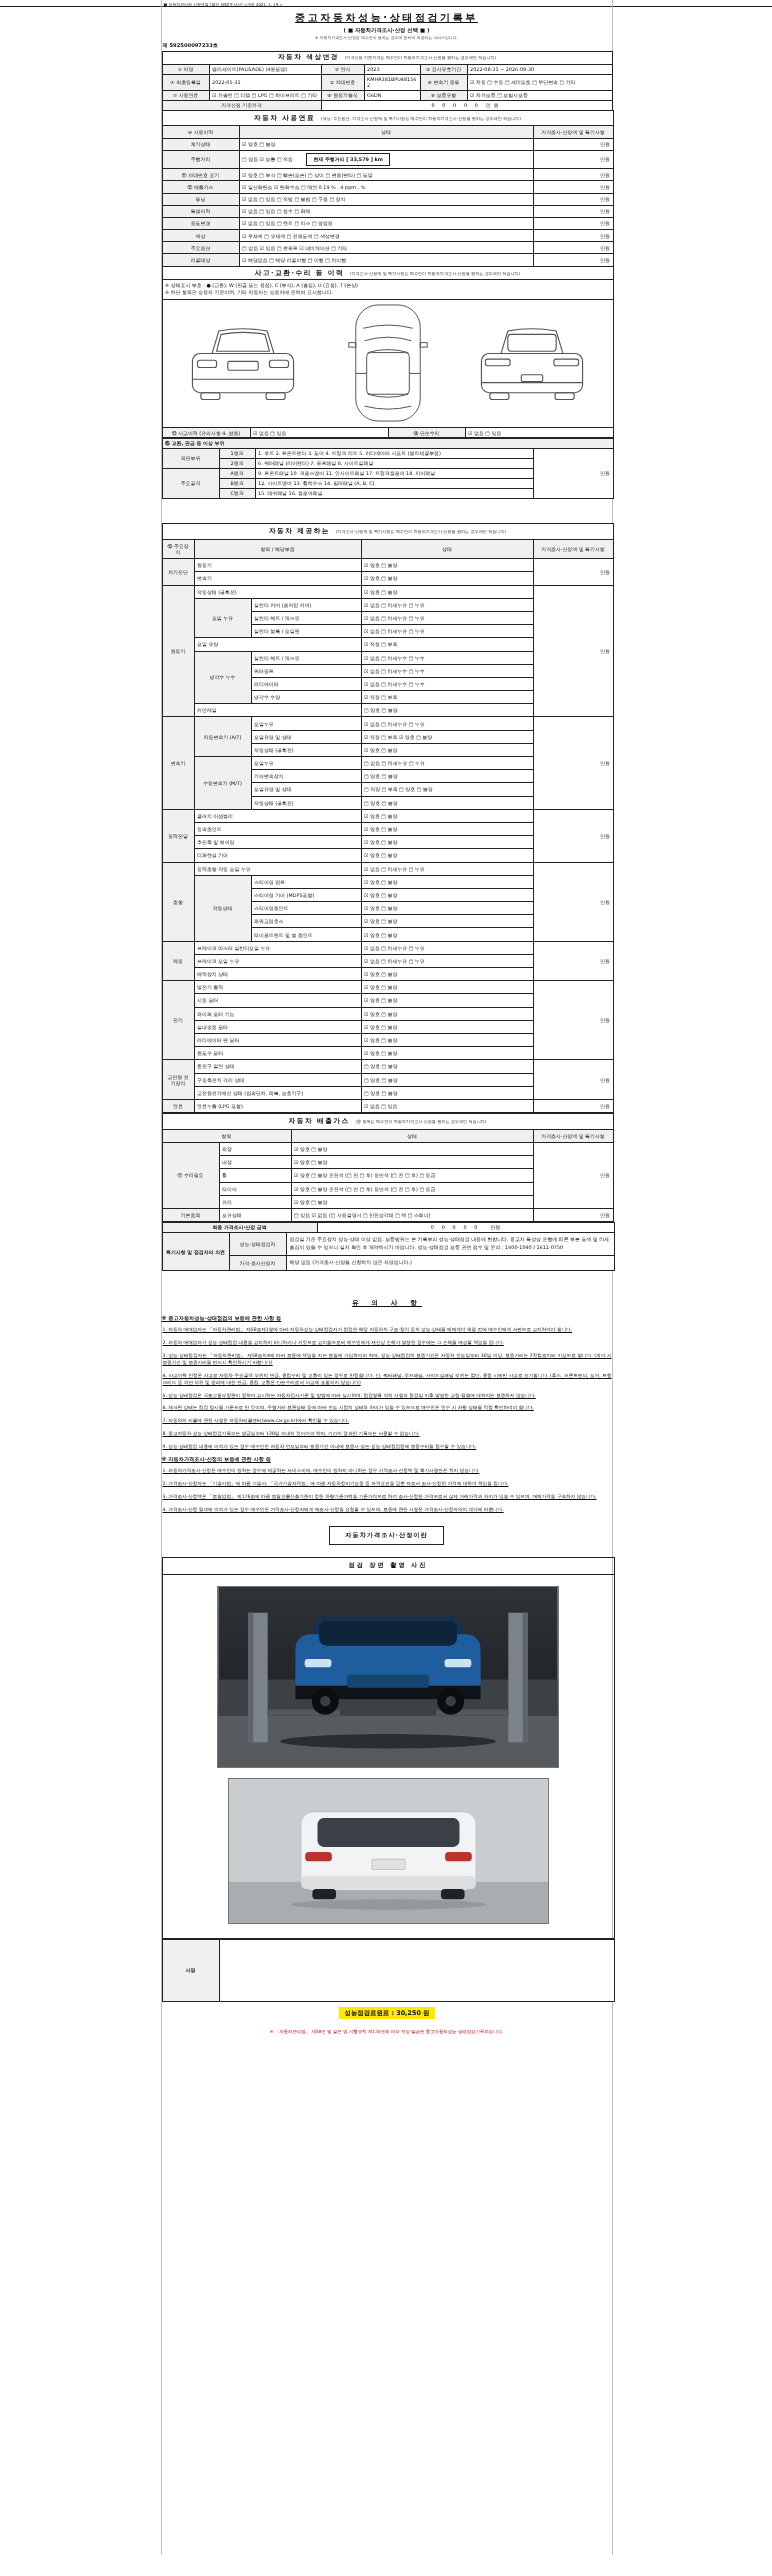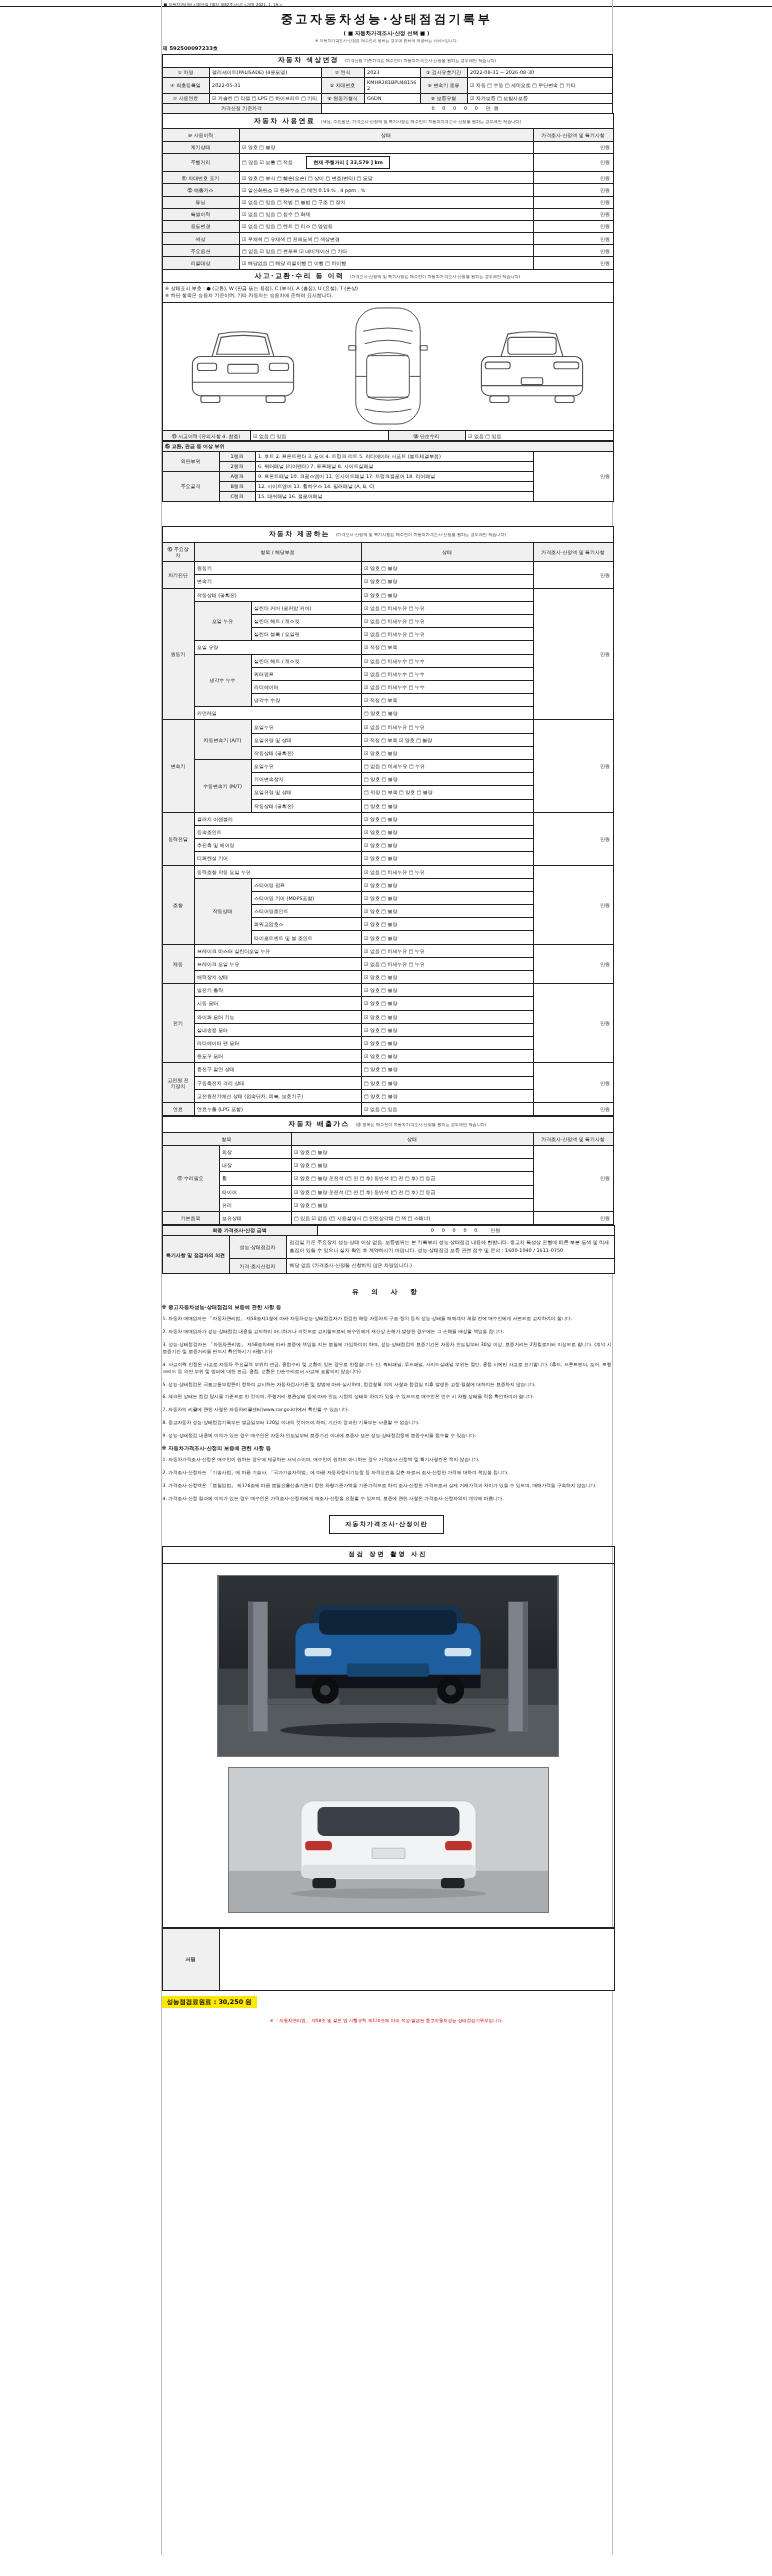--- a/index.html
+++ b/index.html
@@ -4,21 +4,21 @@
 <title>record</title>
 <style>
   html,body{margin:0;padding:0;background:#fff;}
   .canvas{width:773px;height:2576px;background:#fff;position:relative;overflow:hidden;
           font-family:"DejaVu Sans","Liberation Sans",sans-serif;color:#111;}
   .page-topline{position:absolute;top:5.7px;left:0;width:773px;border-top:0.8px solid #222;}
   .sheet{position:relative;width:452px;margin:0 auto;padding:1px 0 15.5px;box-sizing:border-box;
          border-left:0.5px solid #bdbdbd;border-right:0.5px solid #bdbdbd;min-height:2555px;}
   .tiny-ref{font-size:3.9px;color:#222;padding:0.5px 2.1px;}
   .doc-head{text-align:center;margin:4.1px 0 1px;}
-  .doc-title{font-size:12px;font-weight:bold;letter-spacing:2.6px;}
+  .doc-title{font-size:10px;font-weight:bold;letter-spacing:2.6px;text-decoration:underline;}
   .doc-sub{font-size:5.4px;font-weight:bold;margin-top:1.5px;}
   .doc-note{font-size:3.9px;color:#444;margin-top:1px;}
   .doc-no{font-size:5.2px;font-weight:bold;text-align:left;margin:2.6px 0 1.5px 1px;}
   table.form{width:451px;margin:0 auto;border-collapse:collapse;table-layout:fixed;background:#fff;}
   table.joint{margin-top:-0.5px;}
   .form td,.form th{border:0.5px solid #222;font-size:4.9px;padding:1.5px 2.6px;vertical-align:middle;
                     word-break:break-word;text-align:left;font-weight:normal;}
   .sec-head{text-align:center !important;padding:3.1px 2.1px;}
   .sec-title{font-size:6.7px;font-weight:bold;letter-spacing:1.5px;}
   .sec-note{font-size:4.1px;font-weight:normal;color:#333;margin-left:4.1px;}
@@ -30,34 +30,34 @@
   .digits{letter-spacing:3.1px;font-weight:bold;text-align:center !important;}
   .overall td{padding:2.6px 2.6px;}
   .detail td{padding:3.1px 2.6px;}
   .etc td{padding:3.1px 2.6px;}
   .legend-cell{font-size:4.4px;line-height:1.6;background:#fff;}
   .diagram-cell{padding:6.2px 2.1px;}
   .diagram-row{display:flex;justify-content:space-around;align-items:center;}
   .gap44{height:24px;}
   .remarks td{padding:3.1px;}
   .remark-text{font-size:4.6px;line-height:1.6;}
-  .notice{width:451px;margin:14px auto 0;}
+  .notice{width:451px;margin:28px auto 0;text-decoration:underline;}
   .notice-title{text-align:center;font-size:6.7px;font-weight:bold;letter-spacing:5.2px;margin-bottom:7.2px;}
   .notice-sub{font-size:5.2px;font-weight:bold;margin:6.2px 0 4.1px;}
   .notice ol{margin:0;padding:0 1px;list-style:none;}
   .notice li{font-size:4.6px;line-height:1.55;margin-bottom:5.7px;text-align:justify;}
   .assess-wrap{text-align:center;margin:13.4px 0 11.3px;}
   .assess-box{display:inline-block;border:1px solid #222;padding:4.1px 15.5px;font-weight:bold;font-size:6.2px;letter-spacing:1px;}
   .photo-sec{width:451px;margin:7.2px auto 0;border:0.5px solid #222;}
   .photo-title{text-align:center;font-weight:bold;font-size:6.2px;letter-spacing:2.1px;padding:3.6px;border-bottom:0.5px solid #222;}
   .photo-stack{padding:11.3px 0 13.4px;display:flex;flex-direction:column;align-items:center;gap:10.3px;}
   .photo{border:0.5px solid #777;display:block;}
   .sign-sec{margin-top:8.2px;}
   .sign-blank{height:58px;background:#fff;}
-  .fee-line{width:451px;margin:5.2px auto 0;text-align:left;}
+  .fee-line{width:451px;margin:5.2px auto 0;text-align:center;}
   .fee{background:#ffe800;font-weight:bold;font-size:6.4px;padding:1.5px 5.2px;display:inline-block;}
   .footer-note{text-align:center;color:#c00;font-size:4.4px;margin-top:9.3px;}
 </style>
 </head>
 <body>
 
 <div class="canvas">
   <div class="page-topline"></div>
 
   <div class="sheet">

